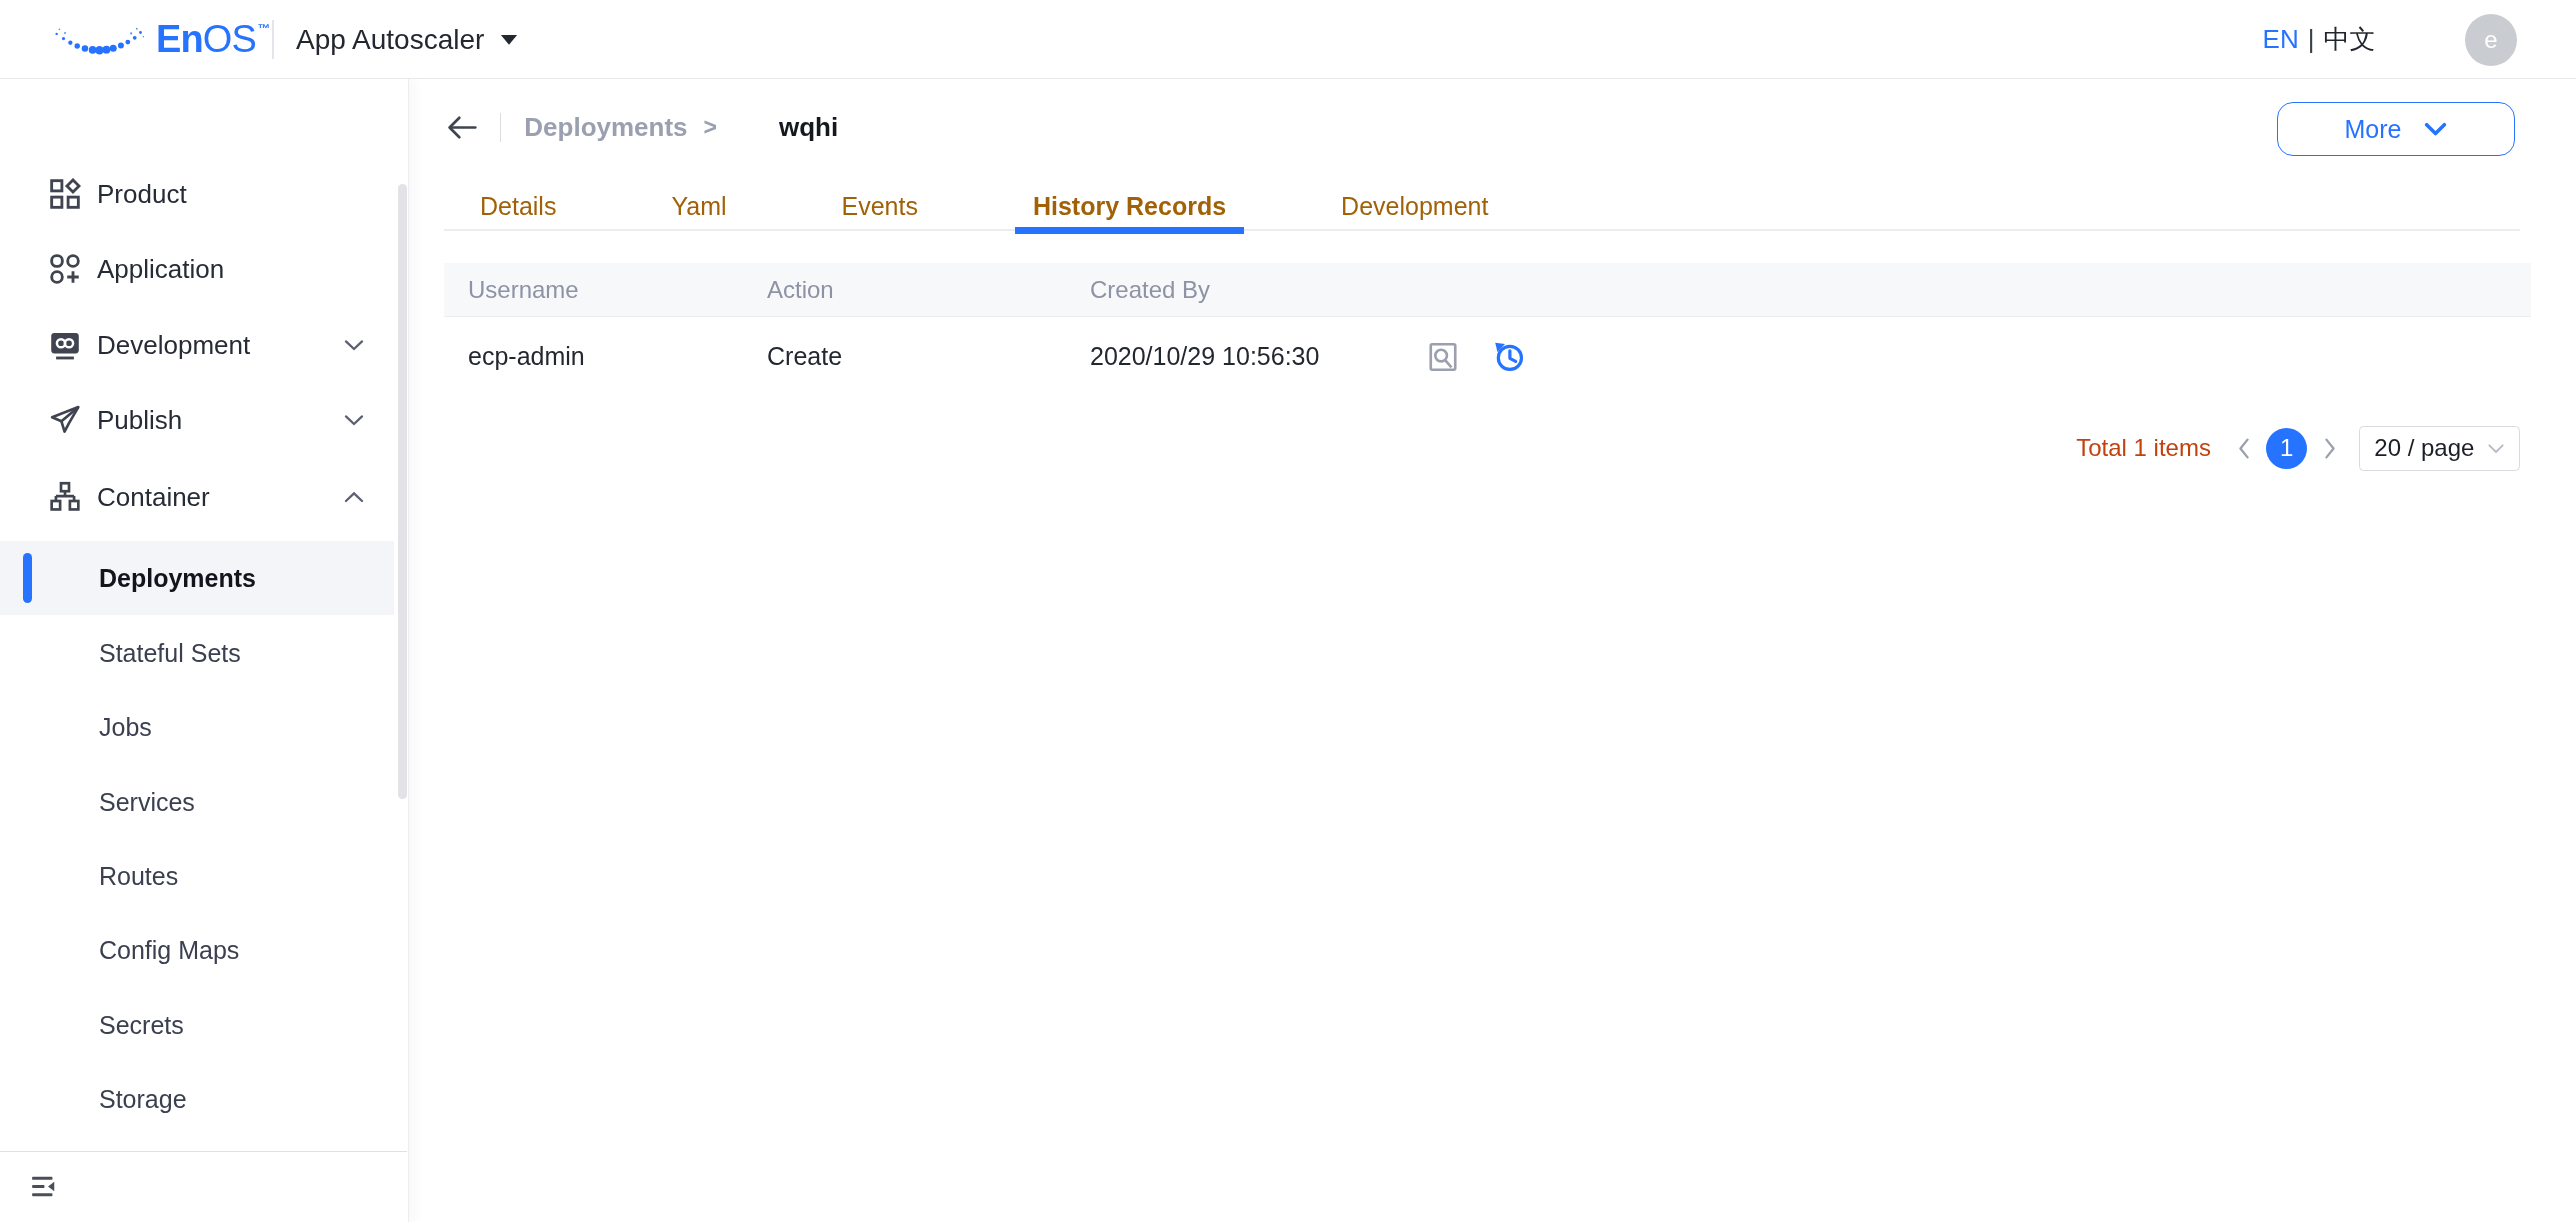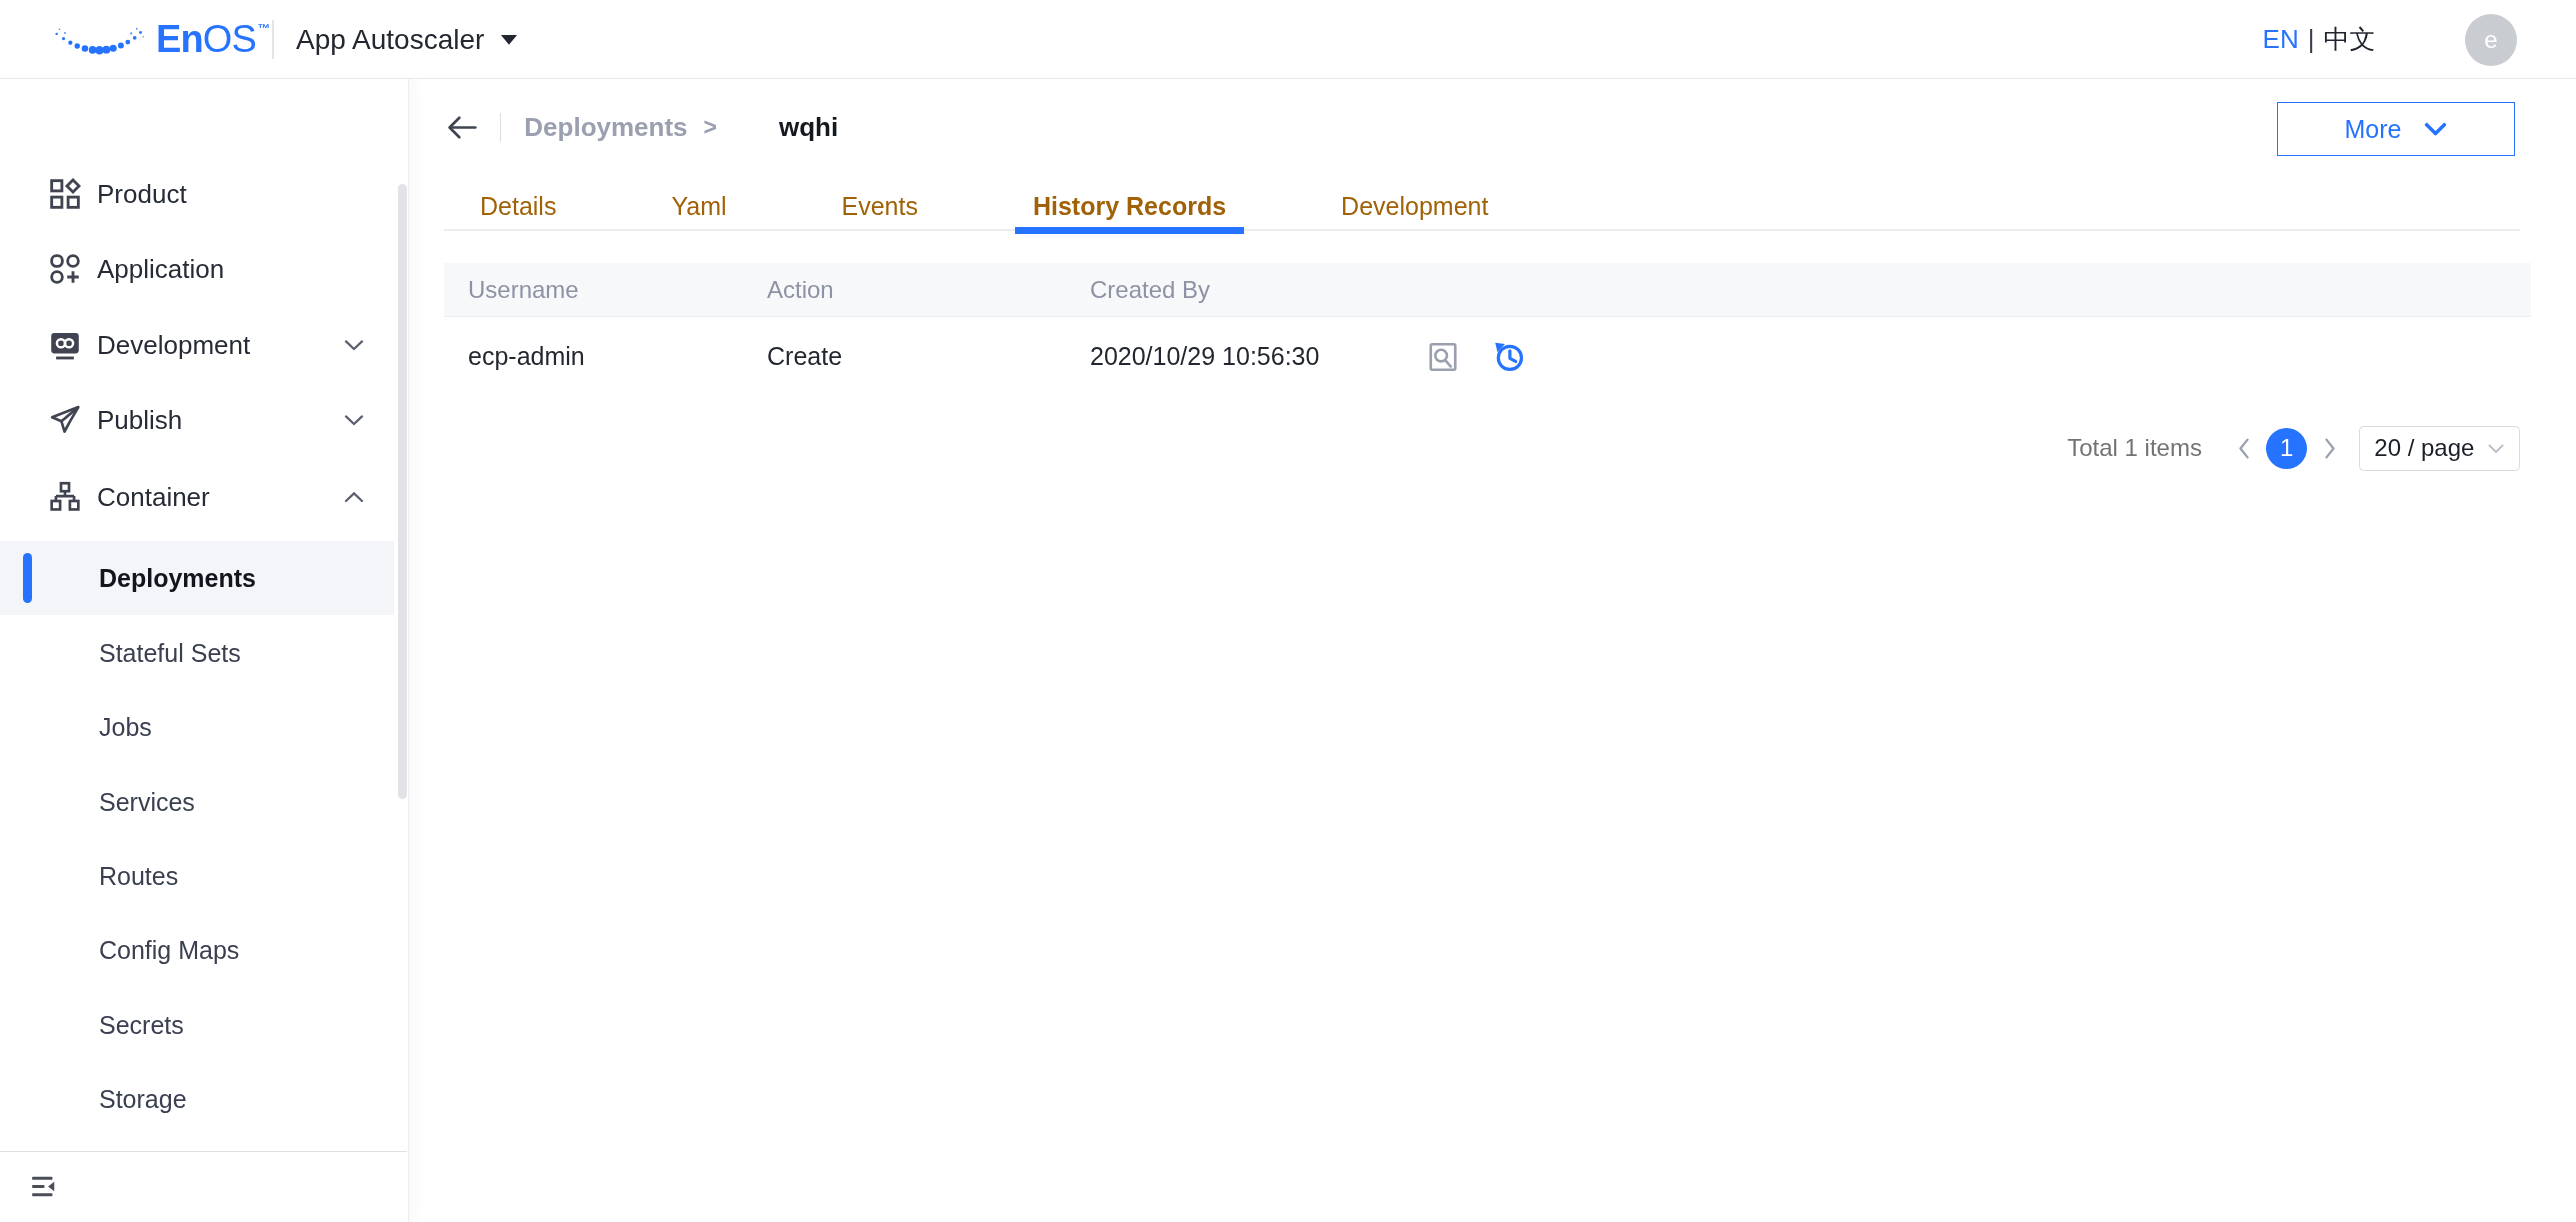--- a/index.html
+++ b/index.html
@@ -45,21 +45,21 @@
 
   
   .breadcrumb-row { position:absolute; left:446px; top:108px; height:39px; display:flex; align-items:center; }
   .back-arrow { width:32px; height:29px; cursor:pointer; }
   .bc-divider { width:1.8px; height:29px; background:#dcdde2; margin:0 23px 0 21.5px; }
   .bc-parent { font-size:26px; font-weight:700; color:#9aa0b0; cursor:pointer; }
   .bc-sep { font-size:23px; font-weight:700; color:#9aa0b0; margin:0 16px; }
   .bc-current { font-size:26px; font-weight:700; color:#14181f;margin-left:46px; }
 
   .more-btn { position:absolute; left:2277px; top:102px; width:238px; height:54px; background:#fff;
-              border:1.8px solid #2673ff; border-radius:0; display:flex; align-items:center; justify-content:center;
+              border:1.8px solid #2673ff; border-radius:16px; display:flex; align-items:center; justify-content:center;
               gap:23px; cursor:pointer; }
   .more-label { font-size:25px; color:#2673ff; }
 
   .tabs-line { position:absolute; left:444px; top:229px; width:2076px; height:1.8px; background:#ebecf0; }
   .tabs { position:absolute; left:462px; top:182px; height:49px; display:flex; gap:79px; }
   .tab { position:relative; padding:0 18px; font-size:25px; line-height:49px; color:#a16207; cursor:pointer; white-space:nowrap; }
   .tab.active { color:#a16207; font-weight:700; }
   .tab.active::after { content:''; position:absolute; left:0; right:0; bottom:-2.7px; height:6.3px; background:#2673ff; }
 
   .table { position:absolute; left:444px; top:263px; width:2087px; }
@@ -67,21 +67,21 @@
   .t-row { display:flex; align-items:center; height:79px; background:#fff; }
   .c1 { width:323px; padding-left:24px; }
   .c2 { width:323px; }
   .c3 { width:337px; }
   .th { font-size:24px; color:#8d93a4; }
   .td { font-size:25px; color:#23272f; }
   .row-actions { display:flex; align-items:center; gap:34px; }
   .row-action { width:32px; height:32px; cursor:pointer; }
 
   .pagination { position:absolute; right:56px; top:423px; height:50px; display:flex; align-items:center; }
-  .pg-total { font-size:24px; color:#737373; margin-right:34px; }
+  .pg-total { font-size:24px; color:#c2410c; margin-right:25px; }
   .pg-chev { width:16px; height:25px; cursor:pointer; }
   .pg-page { width:41px; height:41px; border-radius:50%; background:#2673ff; color:#fff; font-size:24px;
              display:flex; align-items:center; justify-content:center; margin:0 14.3px; cursor:pointer; }
   .pg-size { margin-left:21.5px; width:161px; height:45px; border:1.8px solid #d8dae0; border-radius:4.5px; background:#fff;
              display:flex; align-items:center; justify-content:space-between; padding:0 14.3px; cursor:pointer; }
   .pg-size-label { font-size:24px; color:#1b1f28; }
 </style>
 </head>
 <body>
 

